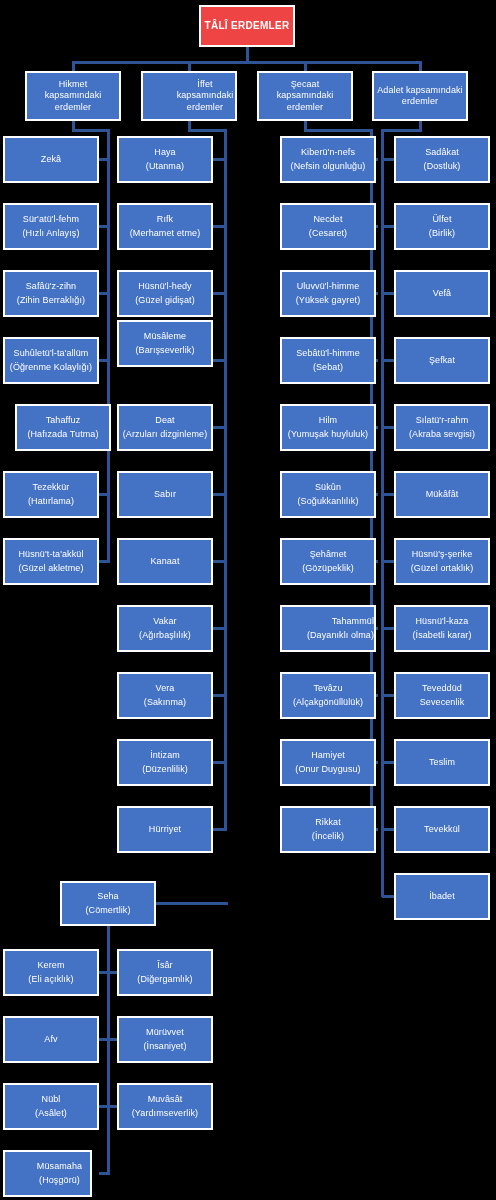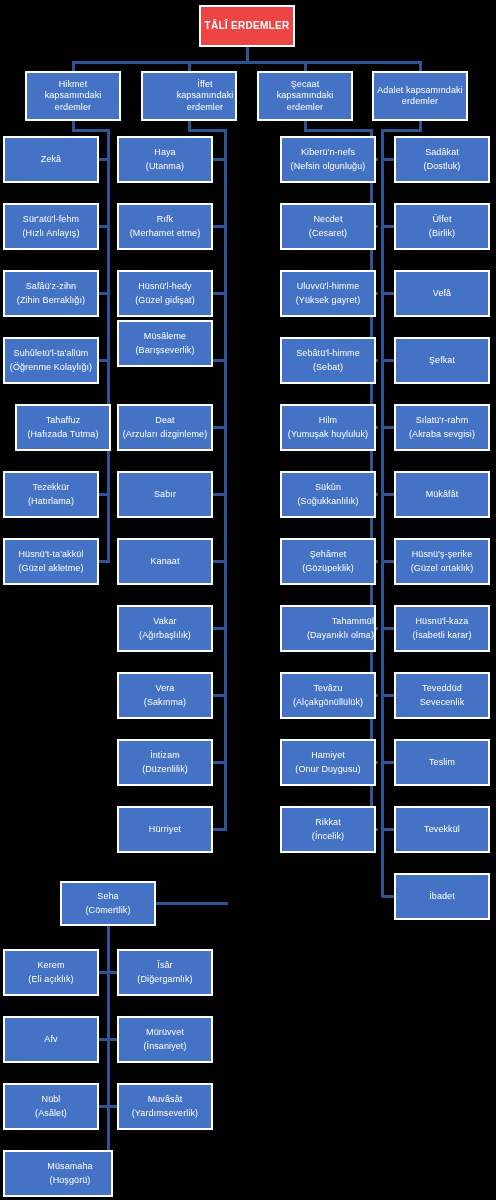--- a/index.html
+++ b/index.html
@@ -310,21 +310,21 @@
     <div class="conn h" style="left: 99px; top: 971px; width: 11px;"></div>
     <div class="node" style="left: 3px; top: 1016px; width: 96px; height: 47px;">
       <span class="l1">Afv</span>
     </div>
     <div class="conn h" style="left: 99px; top: 1038px; width: 11px;"></div>
     <div class="node" style="left: 3px; top: 1083px; width: 96px; height: 47px;">
       <span class="l1">Nübl</span>
       <span class="l2">(Asâlet)</span>
     </div>
     <div class="conn h" style="left: 99px; top: 1105px; width: 11px;"></div>
-    <div class="node" style="left: 3px; top: 1150px; width: 110px; height: 47px; padding-left: 24px;">
+    <div class="node" style="left: 3px; top: 1150px; width: 89px; height: 47px; padding-left: 24px;">
       <span class="l1">Müsamaha</span>
       <span class="l2">(Hoşgörü)</span>
     </div>
     <div class="conn h" style="left: 99px; top: 1172px; width: 11px;"></div>
     <div class="node" style="left: 117px; top: 949px; width: 96px; height: 47px;">
       <span class="l1">Îsâr</span>
       <span class="l2">(Diğergamlık)</span>
     </div>
     <div class="conn h" style="left: 108px; top: 971px; width: 11px;"></div>
     <div class="node" style="left: 117px; top: 1016px; width: 96px; height: 47px;">

